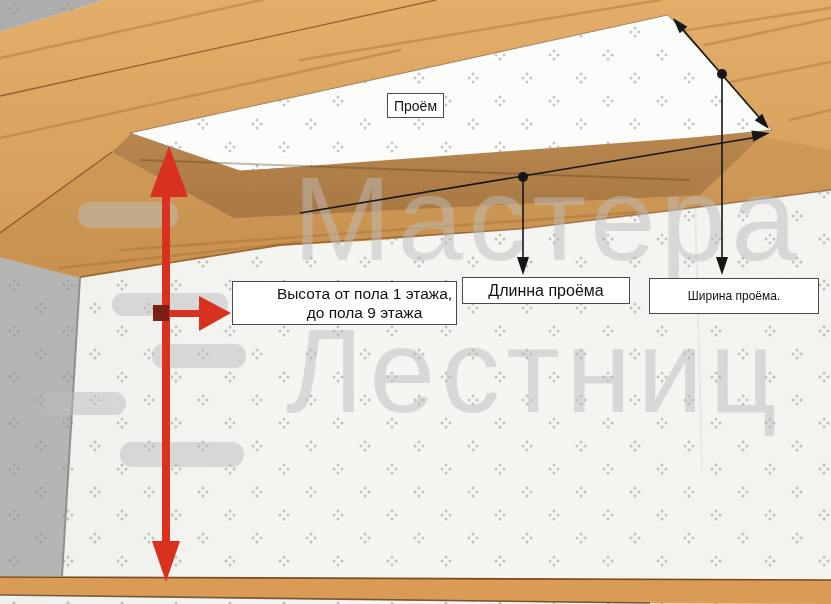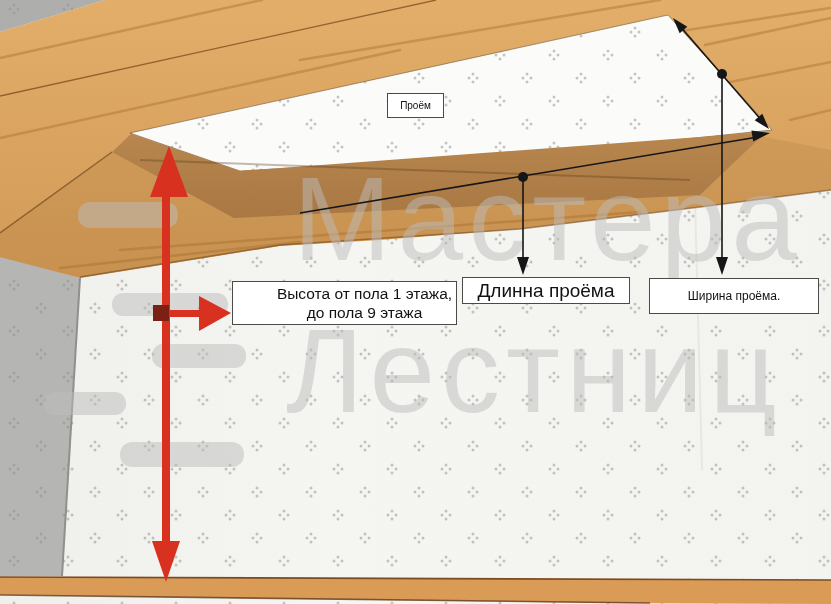--- a/index.html
+++ b/index.html
@@ -2,23 +2,23 @@
 <html><head>
 <meta charset="utf-8">
 <style>
   html,body{margin:0;padding:0;background:#ffffff;}
   #stage{position:relative;width:831px;height:604px;overflow:hidden;background:#ffffff;
          font-family:"Liberation Sans",sans-serif;}
   #scene{position:absolute;left:0;top:0;}
   .lbl{position:absolute;background:#ffffff;border:1px solid #4a4a4a;box-sizing:border-box;
        display:flex;align-items:center;justify-content:center;text-align:center;
        color:#121212;z-index:5;}
-  #lbl-opening{left:387px;top:93px;width:57px;height:25px;font-size:10px;}
+  #lbl-opening{left:387px;top:93px;width:57px;height:25px;font-size:14px;}
   #lbl-height{left:232px;top:281px;width:225px;height:44px;font-size:15.5px;line-height:19px;flex-direction:column;padding-left:40px;}
-  #lbl-length{left:462px;top:277px;width:168px;height:27px;font-size:19px;}
+  #lbl-length{left:462px;top:277px;width:168px;height:27px;font-size:16px;}
   #lbl-width{left:649px;top:278px;width:170px;height:36px;font-size:12px;text-align:center;}
 </style>
 </head>
 <body>
 
 <div id="stage">
 
 <svg id="scene" width="831" height="604" viewBox="0 0 831 604">
   <defs>
     <pattern id="dots" width="54" height="46" patternUnits="userSpaceOnUse">

